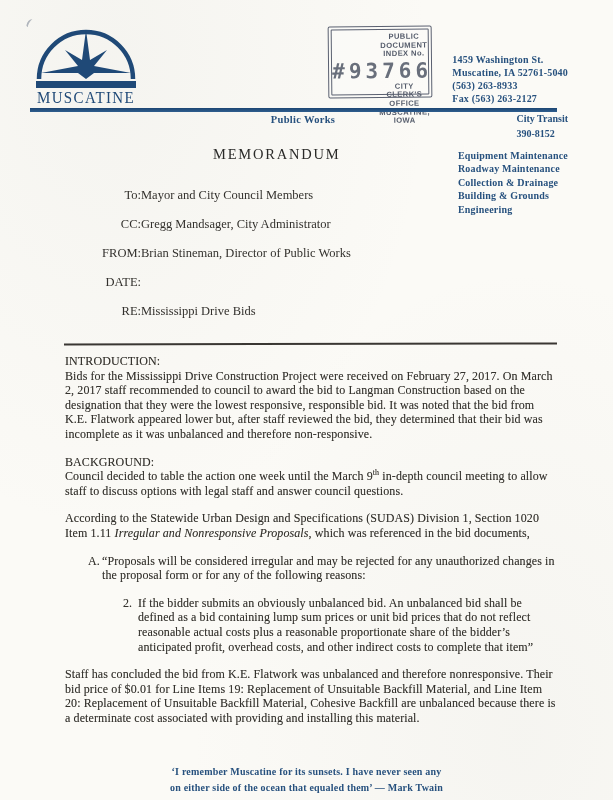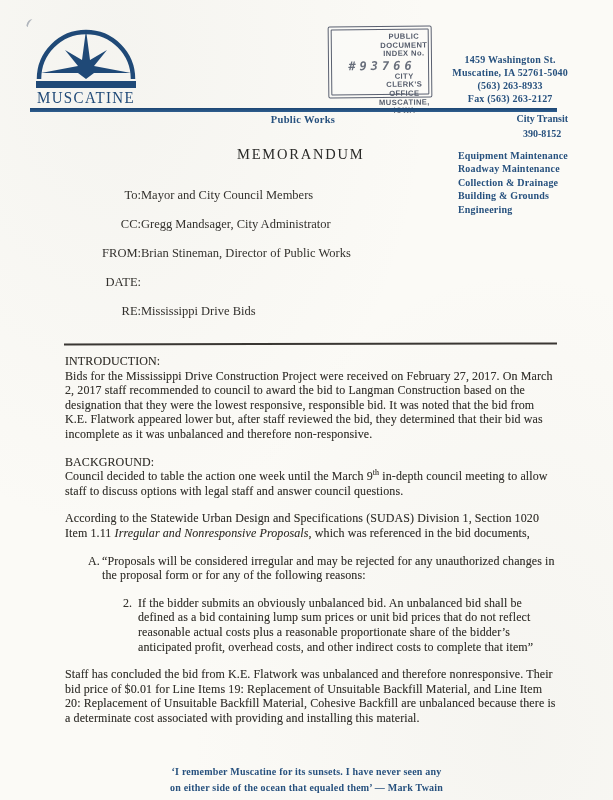--- a/index.html
+++ b/index.html
@@ -22,36 +22,36 @@
   .logo { position:absolute; left:36px; top:27px; width:100px; height:79px; }
   
   .stamp { position:absolute; left:328px; top:26px; width:104px; height:72px;
     border:1.6px solid #5a6070; border-radius:2px; padding:2px; color:#555c6b;
     transform:rotate(-0.6deg); background:rgba(255,255,255,.25); }
   .stamp-inner { width:100%; height:100%; border:1.3px solid #5a6070; border-radius:1px;
     display:flex; flex-direction:column; justify-content:space-between;
     align-items:center; padding:3px 1px; text-align:center;
     font-family:"Liberation Sans", sans-serif; }
   .stamp-small { font-size:7.6px; font-weight:bold; letter-spacing:.4px; line-height:8.6px;padding-left:48px; }
-  .stamp-number { font-family:"DejaVu Sans Mono", monospace; font-size:12px;
-    font-weight:bold; letter-spacing:4px; opacity:.88; padding-left:4px;font-style:italic; }
+  .stamp-number { font-family:"DejaVu Sans Mono", monospace; font-size:21px;
+    font-weight:bold; letter-spacing:4px; opacity:.88; padding-left:4px; }
   
-  .address { position:absolute; right:45px; top:53px; text-align:center;
+  .address { position:absolute; right:45px; top:53px; text-align:left;
     font-size:10px; font-weight:bold; line-height:13px; letter-spacing:.2px; }
   .lh-divider { position:absolute; left:30px; top:108px; width:527px; height:4px;
     background:linear-gradient(#1c4572,#2f5e8e); }
   .dept-center { position:absolute; left:30px; top:114px; width:546px;
     text-align:center; font-size:10.5px; font-weight:bold; letter-spacing:.3px; }
-  .transit { position:absolute; right:45px; top:112px; text-align:center;
+  .transit { position:absolute; right:45px; top:112px; text-align:left;
     font-size:10px; font-weight:bold; line-height:14.5px; }
   .services { position:absolute; right:45px; top:149px; text-align:left;
     font-size:10px; font-weight:bold; line-height:13.4px; letter-spacing:.2px; }
   
   .memo-title { position:absolute; left:213px; top:146px; font-size:14.5px;
-    letter-spacing:1.8px; color:#2a2a28;margin-left:24px; }
+    letter-spacing:1.8px; color:#2a2a28; }
   .fields { position:absolute; left:68px; top:188px; width:420px;
     font-size:12.5px; color:#33312d; }
   .field-row { display:flex; line-height:15.5px; margin-bottom:13.5px; }
   .field-label { width:73px; flex:none;text-align:right; }
   .field-value { flex:1; }
   .rule { position:absolute; left:64px; top:343px; width:493px; height:1.6px;
     background:#3a3733; transform:rotate(-0.12deg); }
   
   .body { position:absolute; left:65px; top:354px; width:494px;
     font-size:12px; line-height:14.6px; color:#34322d; letter-spacing:.1px;

